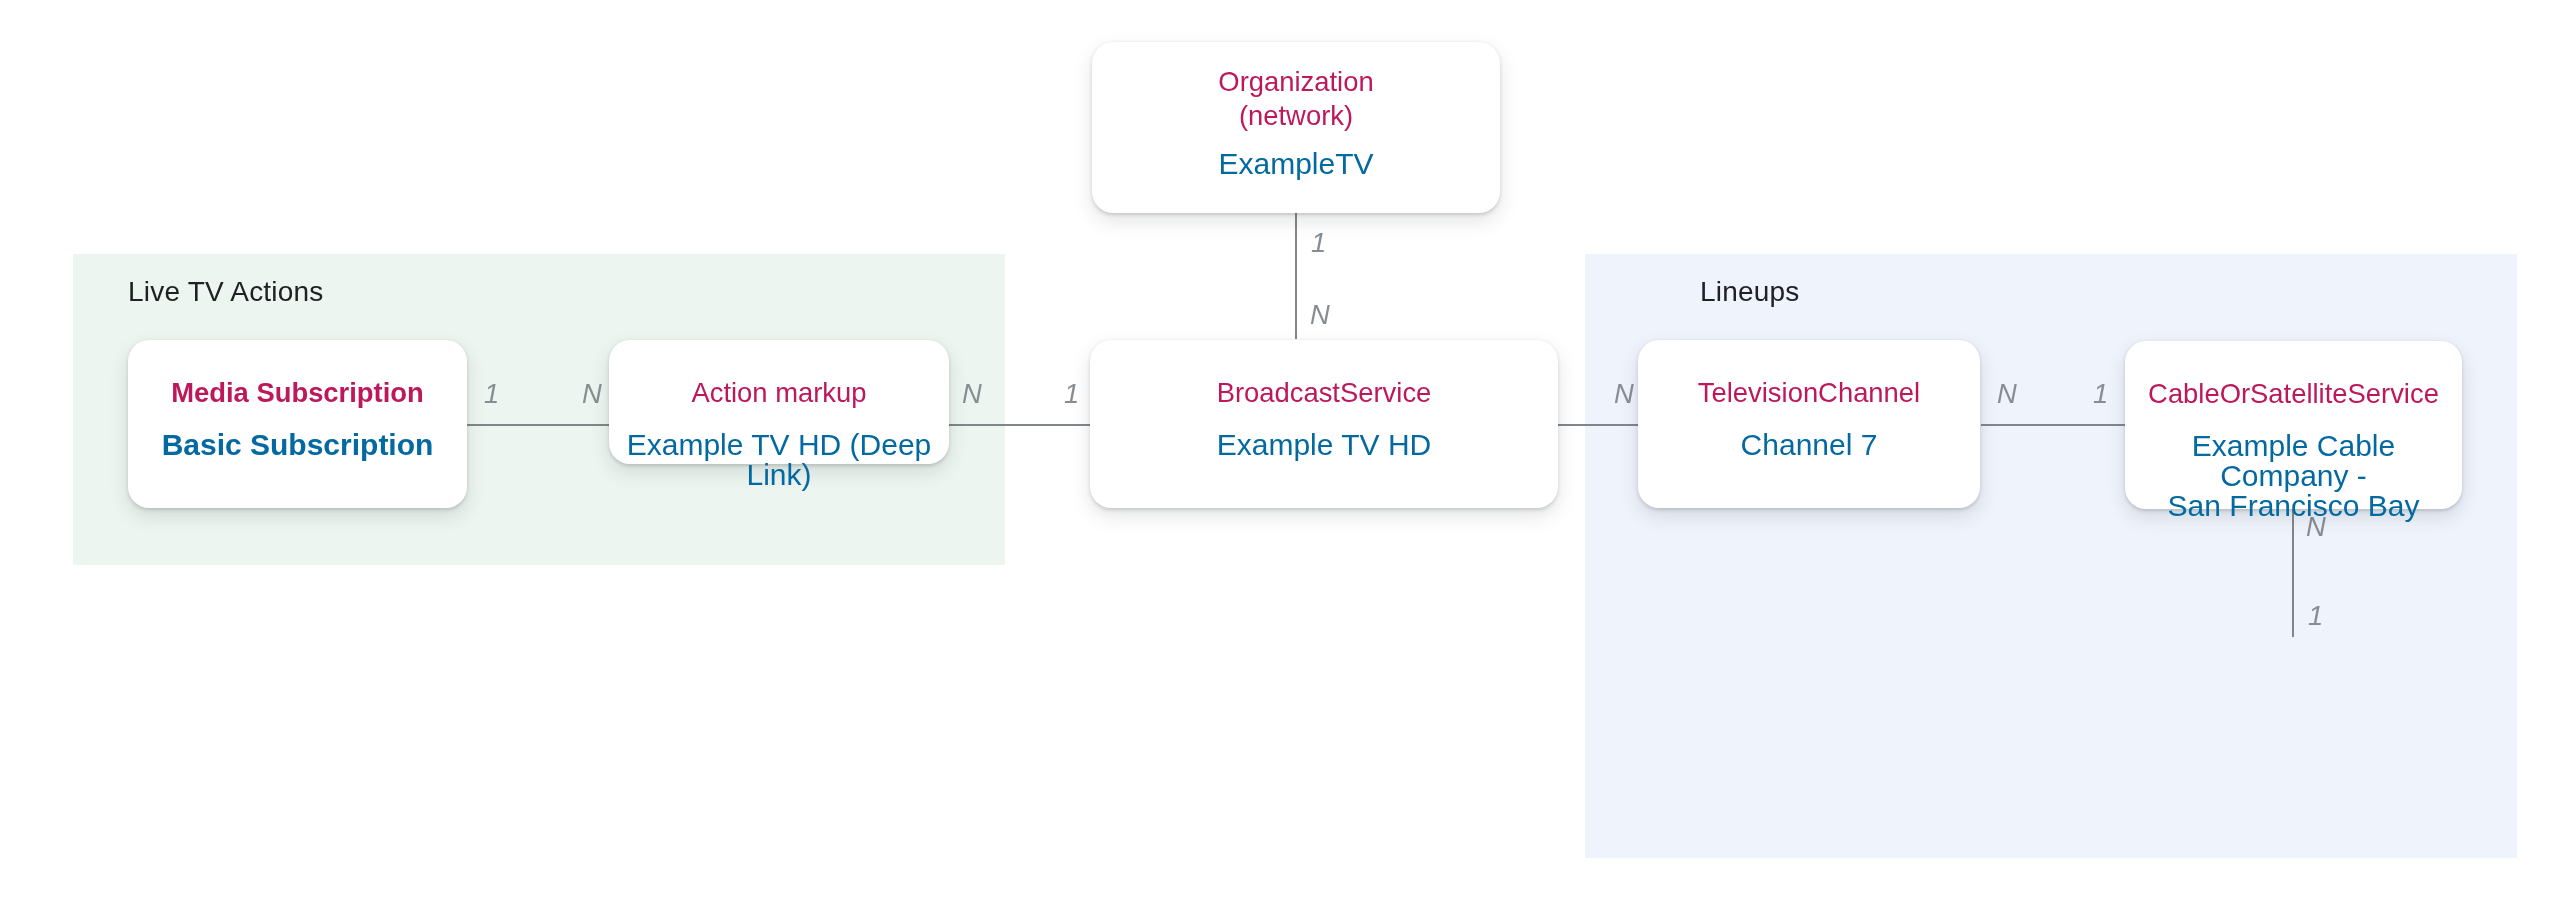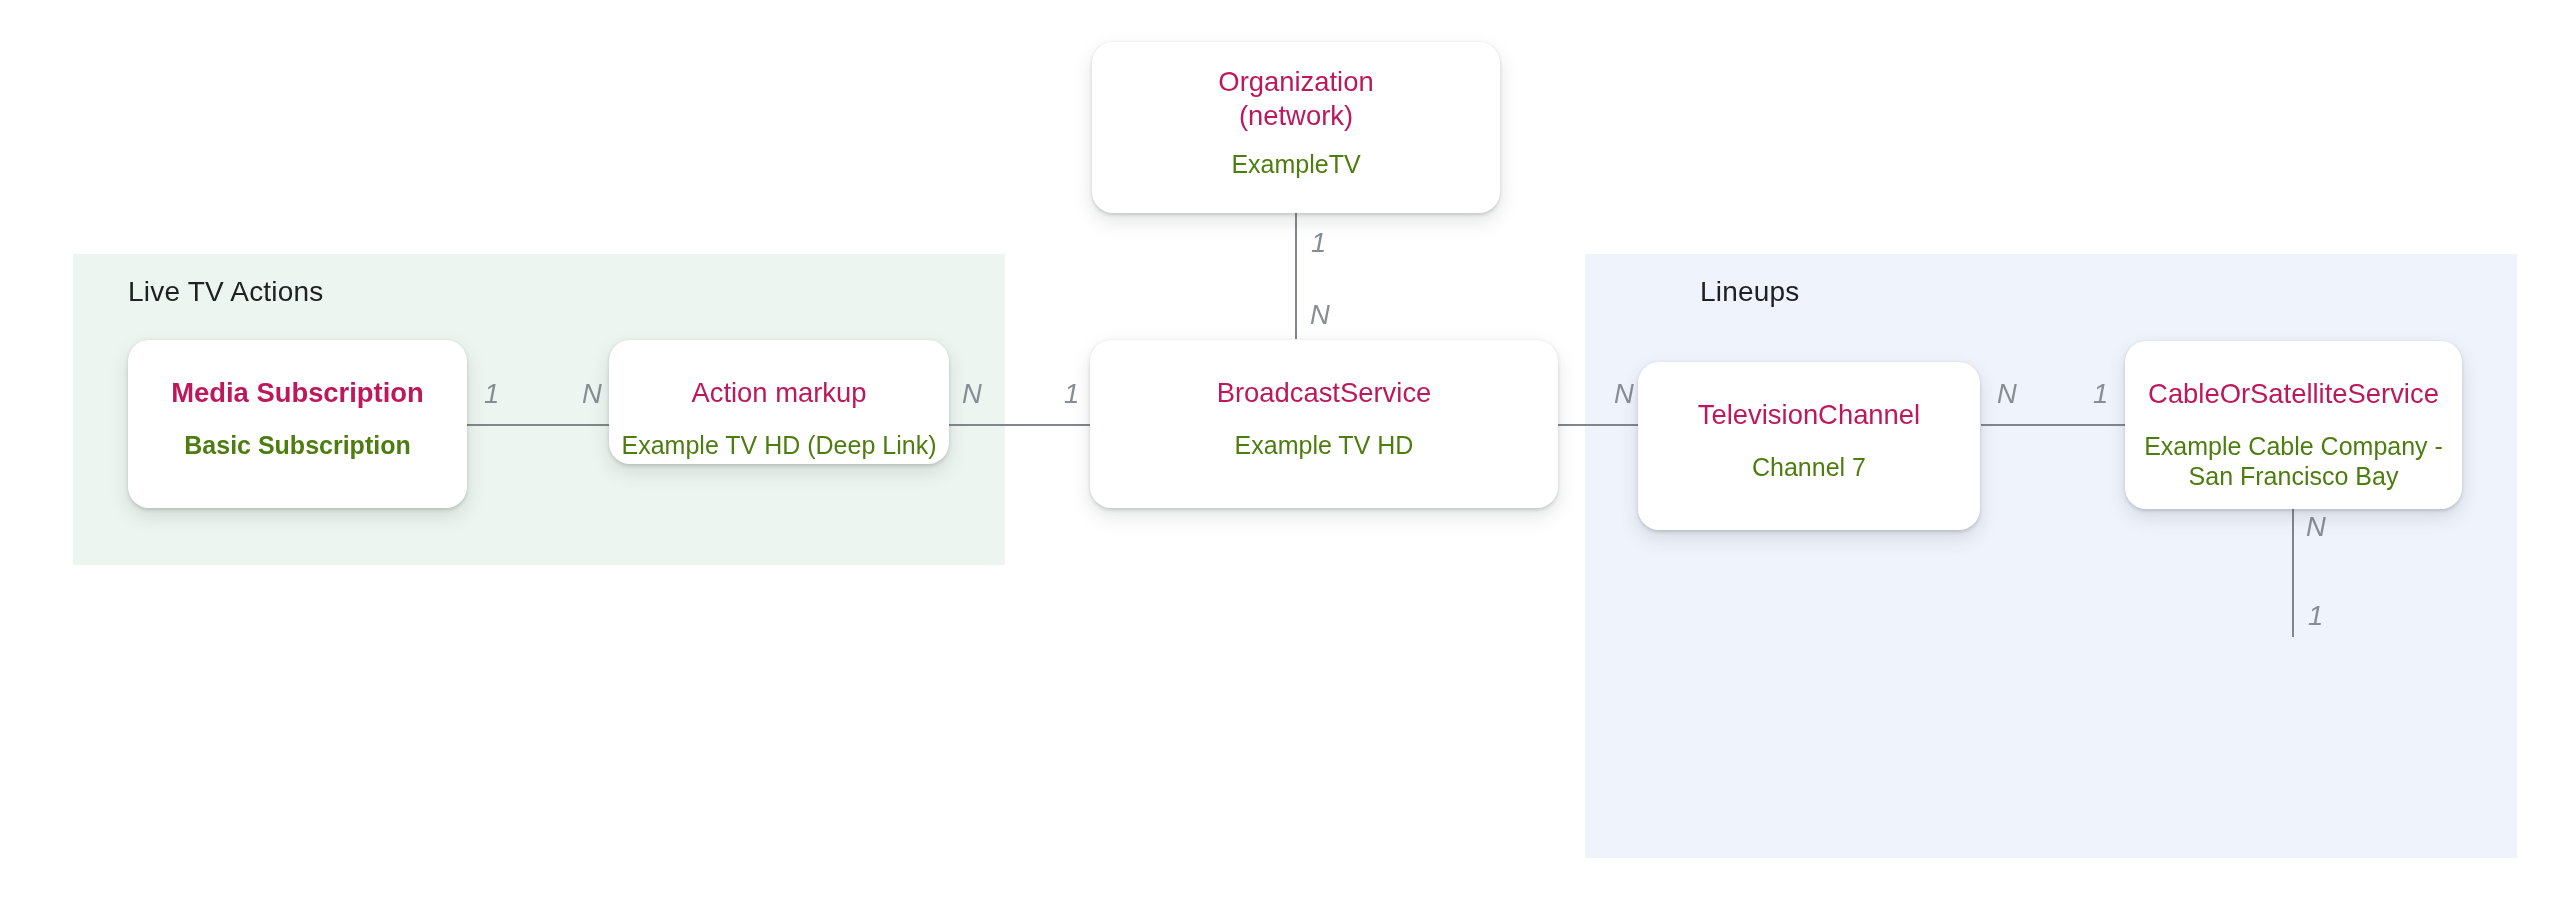--- a/index.html
+++ b/index.html
@@ -52,23 +52,23 @@
     padding-top: 36px;
     gap: 19.5px;
   }
   .node .node-title {
     font-size: 27.4px;
     line-height: 34px;
     color: #be185d;
     white-space: pre-line;
   }
   .node .node-subtitle {
-    font-size: 25px;
+    font-size: 30px;
     line-height: 30px;
-    color: #4d7c0f;
+    color: #0369a1;
     white-space: pre-line;
   }
   #node-organization-network { padding-top: 23px; gap: 16px; }
 
   
   .connector {
     position: absolute;
     background: #80868B;
   }
 
@@ -132,21 +132,21 @@
   <div class="node" id="node-action-markup" style="left:609px; top:340px; width:340px; height:124px;">
     <div class="node-title">Action markup</div>
     <div class="node-subtitle">Example TV HD (Deep Link)</div>
   </div>
 
   <div class="node" id="node-broadcast-service" style="left:1090px; top:340px; width:468px; height:168px;">
     <div class="node-title">BroadcastService</div>
     <div class="node-subtitle">Example TV HD</div>
   </div>
 
-  <div class="node" id="node-television-channel" style="left:1638px; top:340px; width:342px; height:168px;margin-top:22px;">
+  <div class="node" id="node-television-channel" style="left:1638px; top:340px; width:342px; height:168px;">
     <div class="node-title">TelevisionChannel</div>
     <div class="node-subtitle">Channel 7</div>
   </div>
 
   <div class="node" id="node-cable-or-satellite-service" style="left:2125px; top:341px; width:337px; height:168px;">
     <div class="node-title">CableOrSatelliteService</div>
     <div class="node-subtitle">Example Cable Company -
 San Francisco Bay</div>
   </div>
 

